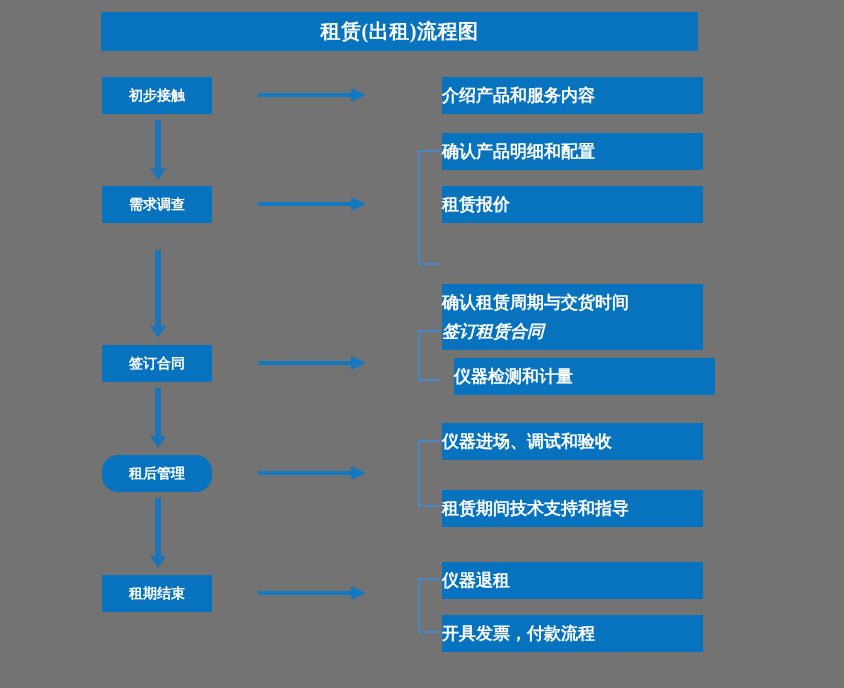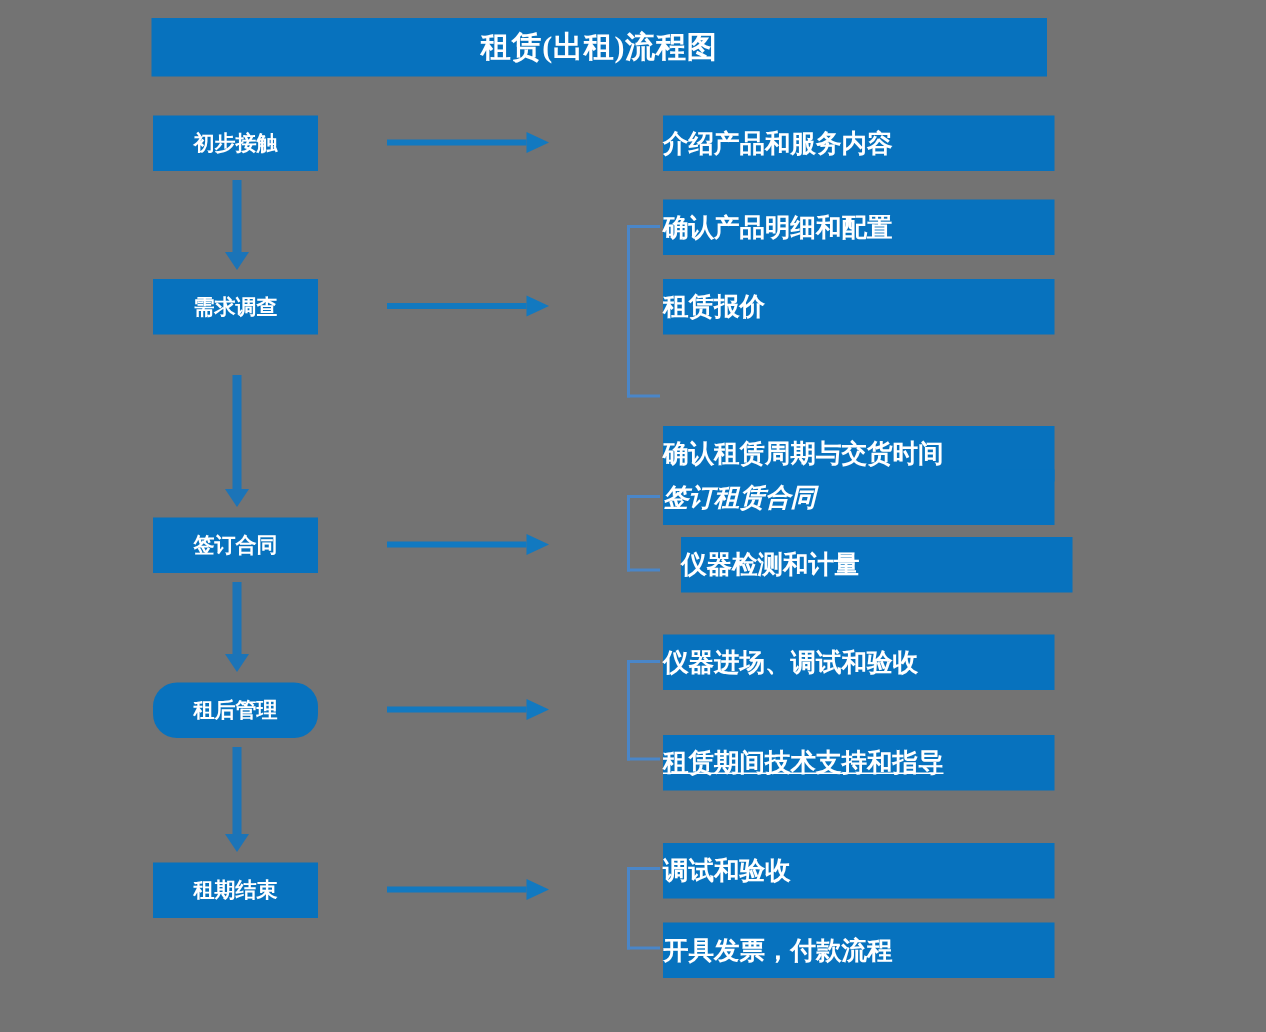--- a/index.html
+++ b/index.html
@@ -178,17 +178,17 @@
   <div class="bracket" style="top:440px; height:67px;"></div>
   <div class="bracket" style="top:578px; height:55px;"></div>
 
   <div class="box detail" style="top:77px;">介绍产品和服务内容</div>
   <div class="box detail" style="top:133px;">确认产品明细和配置</div>
   <div class="box detail" style="top:186px;">租赁报价</div>
   <div class="box detail" style="top:246px;margin-top:38px;">确认租赁周期与交货时间</div>
   <div class="box detail" style="top:313px;font-style:italic;">签订租赁合同</div>
   <div class="box detail" style="top:358px;margin-left:12px;">仪器检测和计量</div>
   <div class="box detail" style="top:423px;">仪器进场、调试和验收</div>
-  <div class="box detail" style="top:490px;text-decoration:underline;">租赁期间技术支持和指导</div>
-  <div class="box detail" style="top:562px;">调试和验收</div>
+  <div class="box detail" style="top:490px;">租赁期间技术支持和指导</div>
+  <div class="box detail" style="top:562px;">仪器退租</div>
   <div class="box detail" style="top:615px;">开具发票，付款流程</div>
 
 </div>
 
 </body></html>

